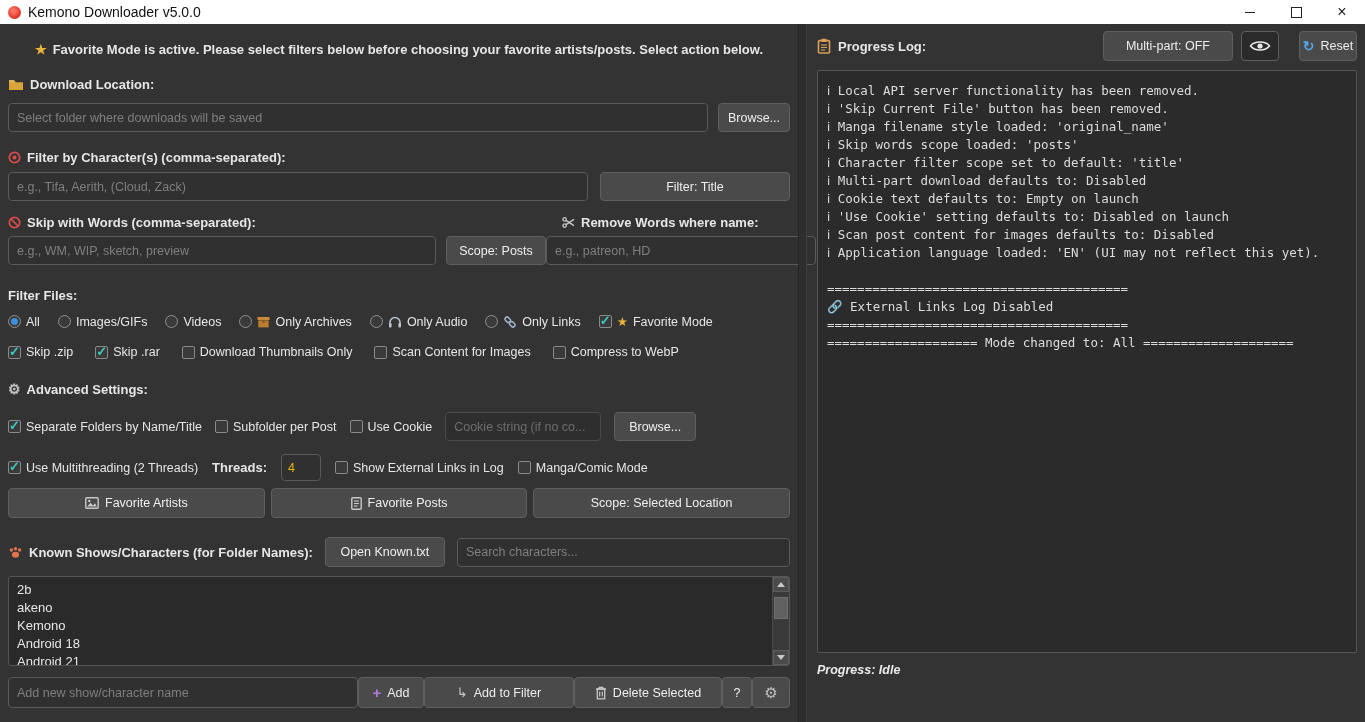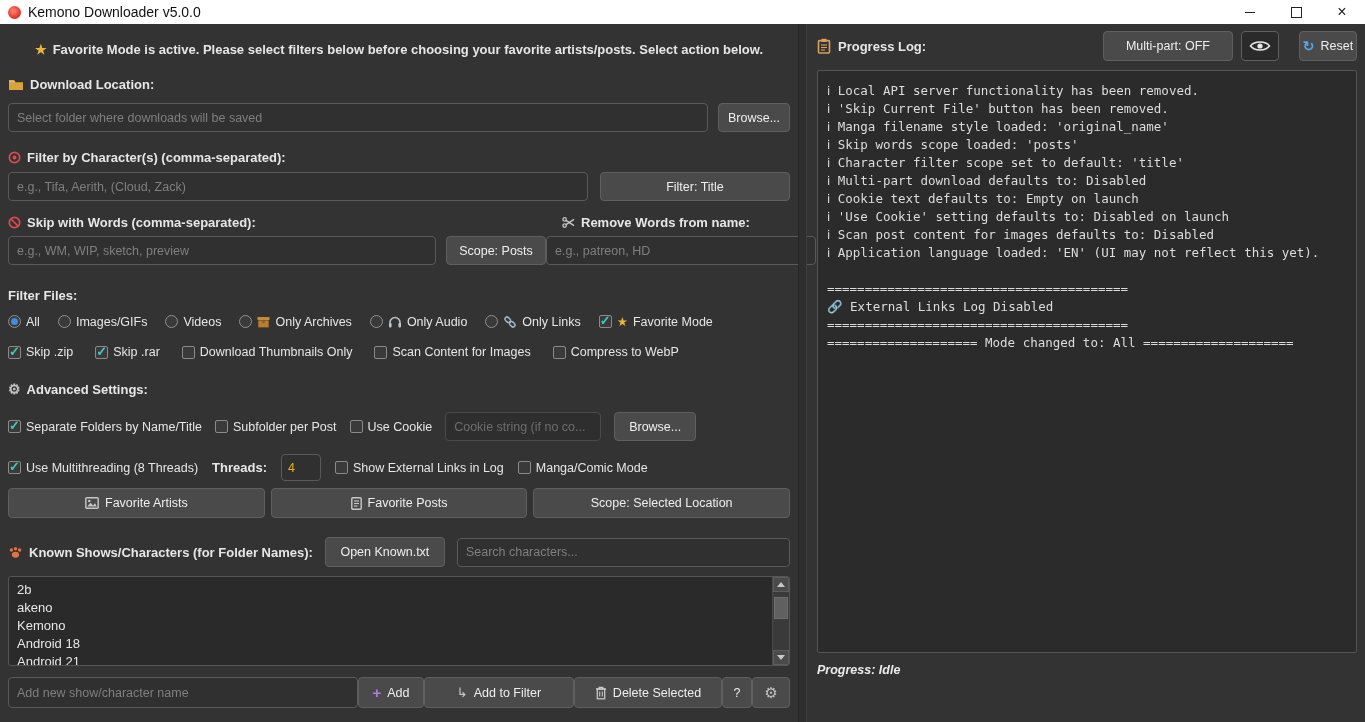--- a/index.html
+++ b/index.html
@@ -132,21 +132,21 @@
           <span class="ico">
               <svg width="13" height="13" viewBox="0 0 13 13">
                 <g stroke="#c8c8c8" stroke-width="1.3" fill="none">
                   <circle cx="2.6" cy="3.4" r="1.7"></circle>
                   <circle cx="2.6" cy="9.6" r="1.7"></circle>
                   <line x1="4" y1="4.4" x2="12" y2="9.6"></line>
                   <line x1="4" y1="8.6" x2="12" y2="3.4"></line>
                 </g>
               </svg>
             </span>
-          <span>Remove Words from name:</span>
+          <span>Remove Words where name:</span>
         </div>
       </div>
       <div class="row" style="margin-top:6px;">
         <input class="txt" style="width: 428px; flex: 0 0 auto;" placeholder="e.g., WM, WIP, sketch, preview">
         <button class="btn" style="width:100px;flex:none;margin-left:10px;">Scope: Posts</button>
         <input class="txt" style="width: 270px; flex: 0 0 auto; margin-left: auto;" placeholder="e.g., patreon, HD">
       </div>
 
       <div class="seclabel" style="margin-top:23px;">
         <span>Filter Files:</span>
@@ -247,21 +247,21 @@
           <span class="cbox"></span>
           <span>Use Cookie</span>
         </label>
         <input class="txt dim" style="width: 156px; flex: 0 0 auto;" placeholder="Cookie string (if no co...">
         <button class="btn" style="width:82px;flex:none;">Browse...</button>
       </div>
 
       <div class="row" style="margin-top:13px;gap:14px;">
         <label class="chk">
           <span class="cbox on"></span>
-          <span>Use Multithreading (8 Threads)</span>
+          <span>Use Multithreading (2 Threads)</span>
         </label>
         <span class="seclabel">Threads:</span>
         <input class="txt" style="width: 40px; height: 27px; flex: 0 0 auto; padding: 0px 6px;" value="4">
         <label class="chk">
           <span class="cbox"></span>
           <span>Show External Links in Log</span>
         </label>
         <label class="chk">
           <span class="cbox"></span>
           <span>Manga/Comic Mode</span>

